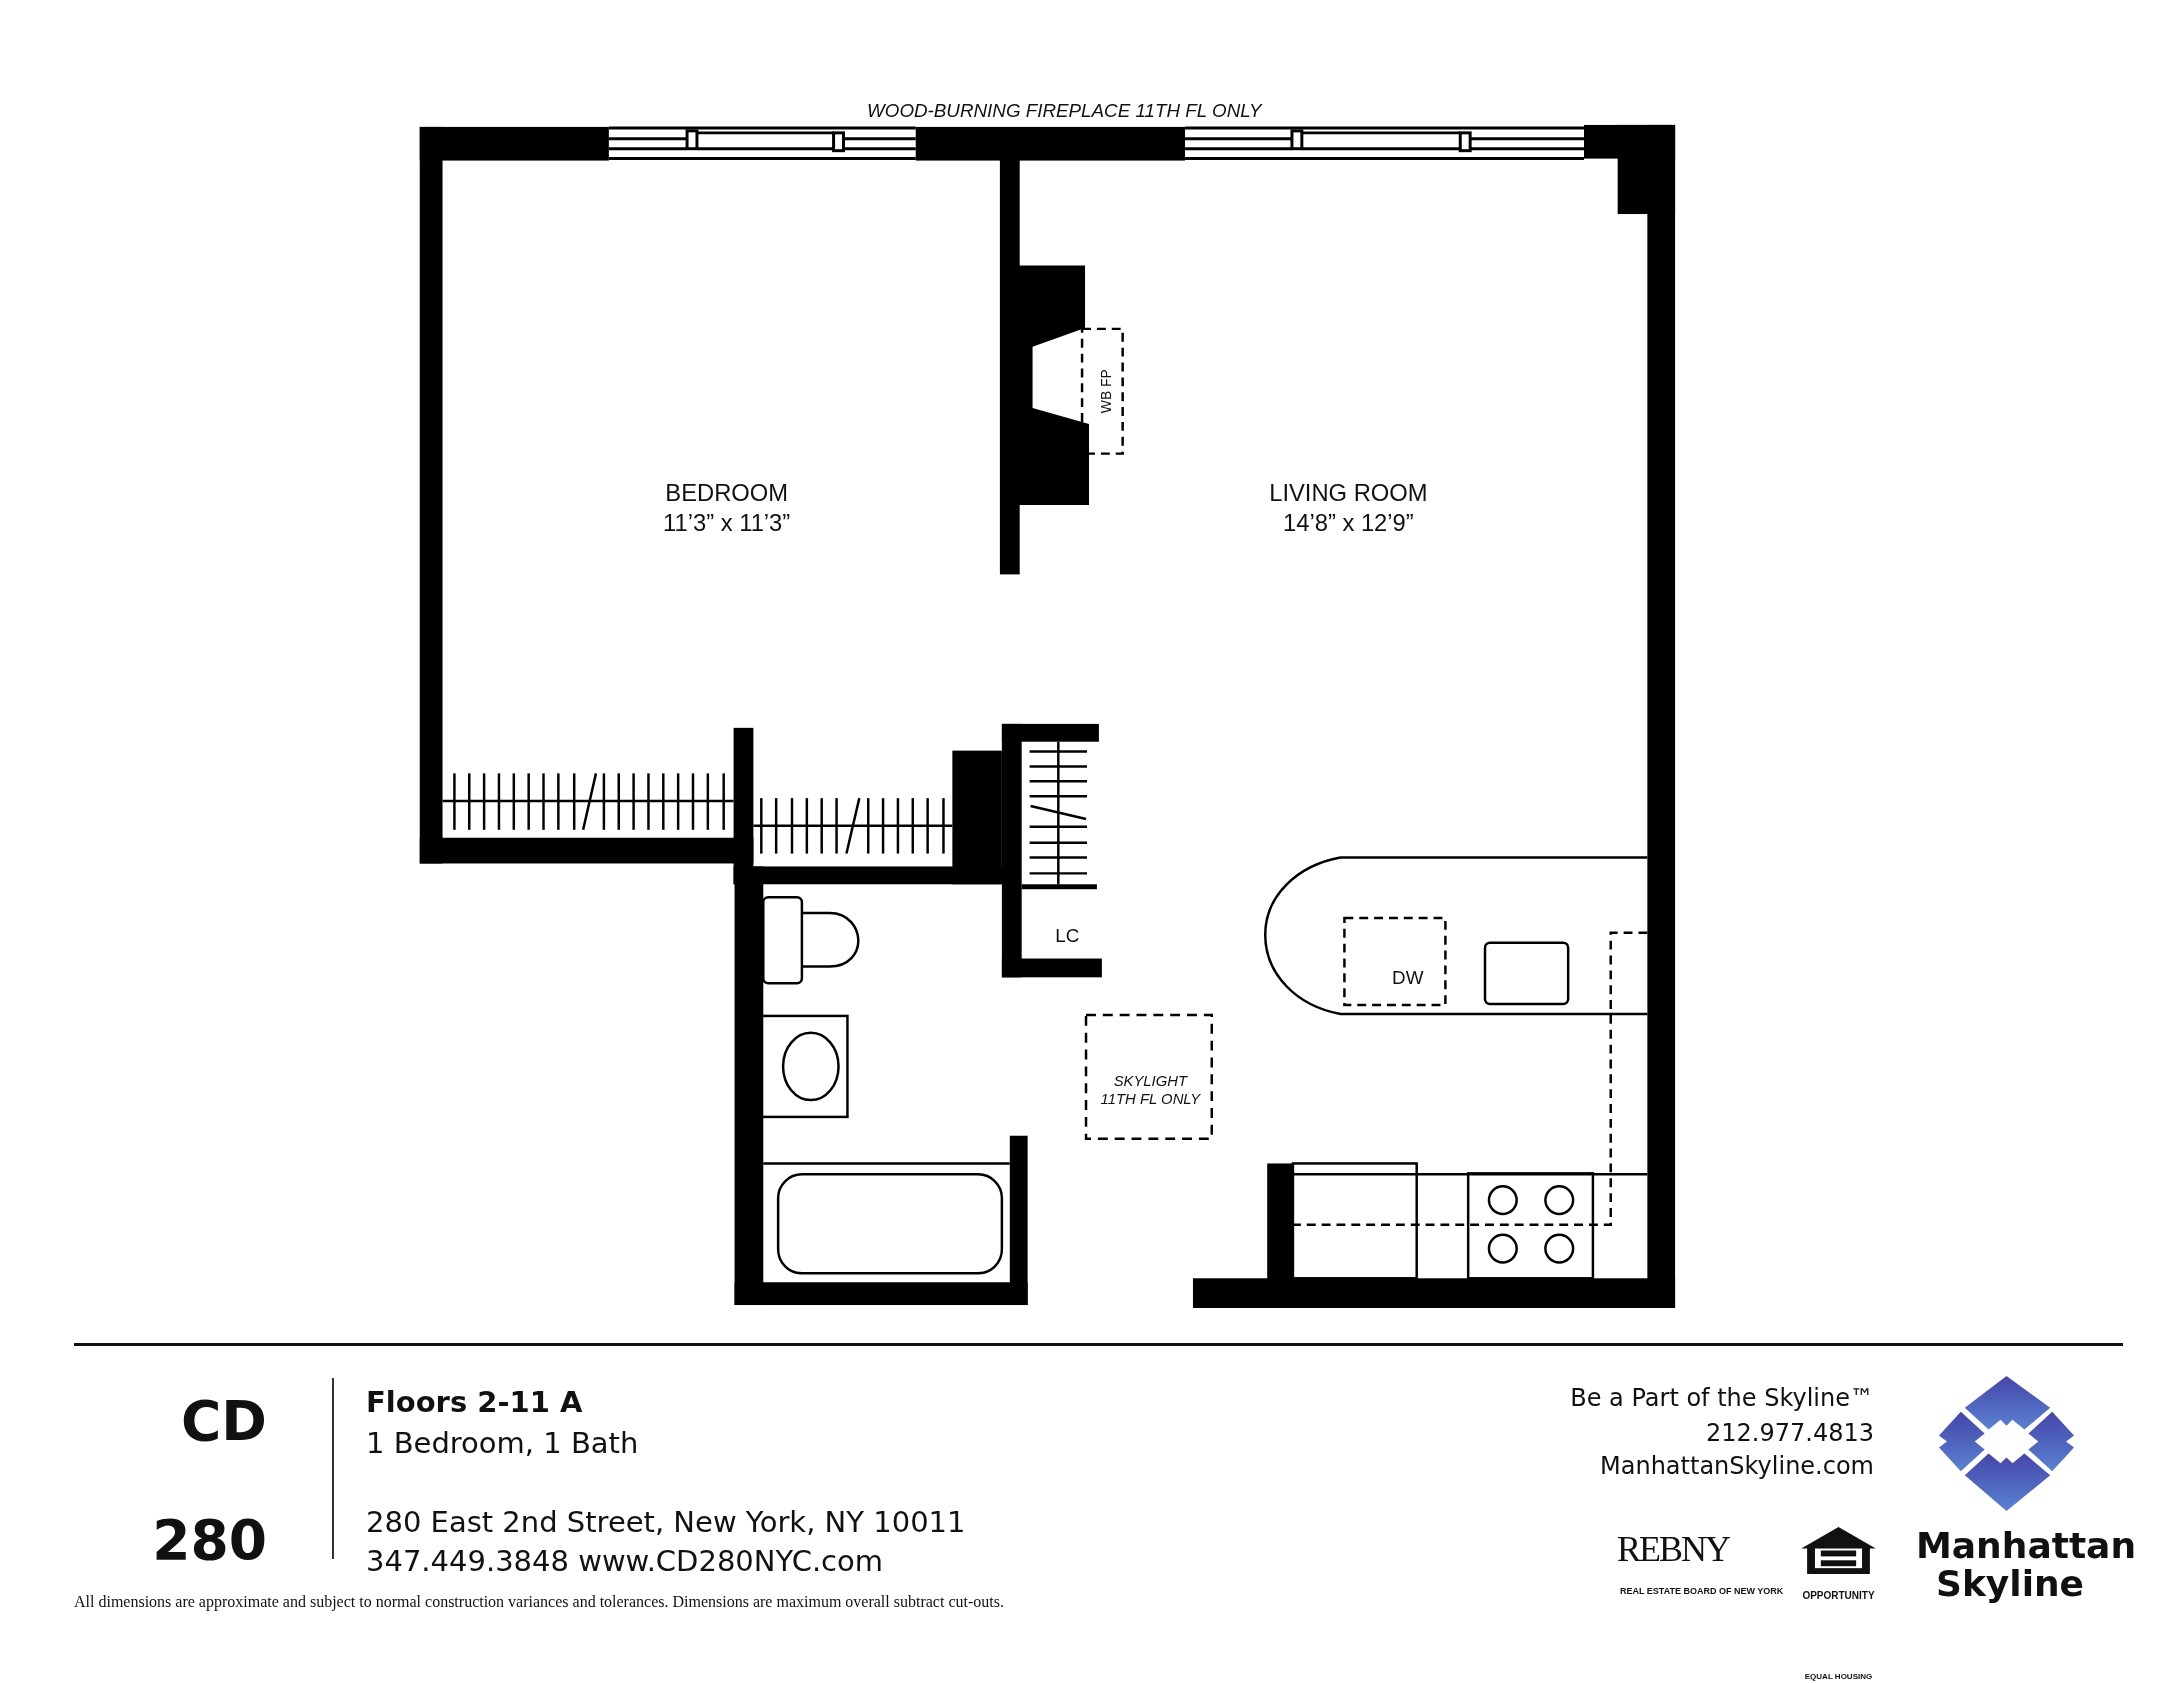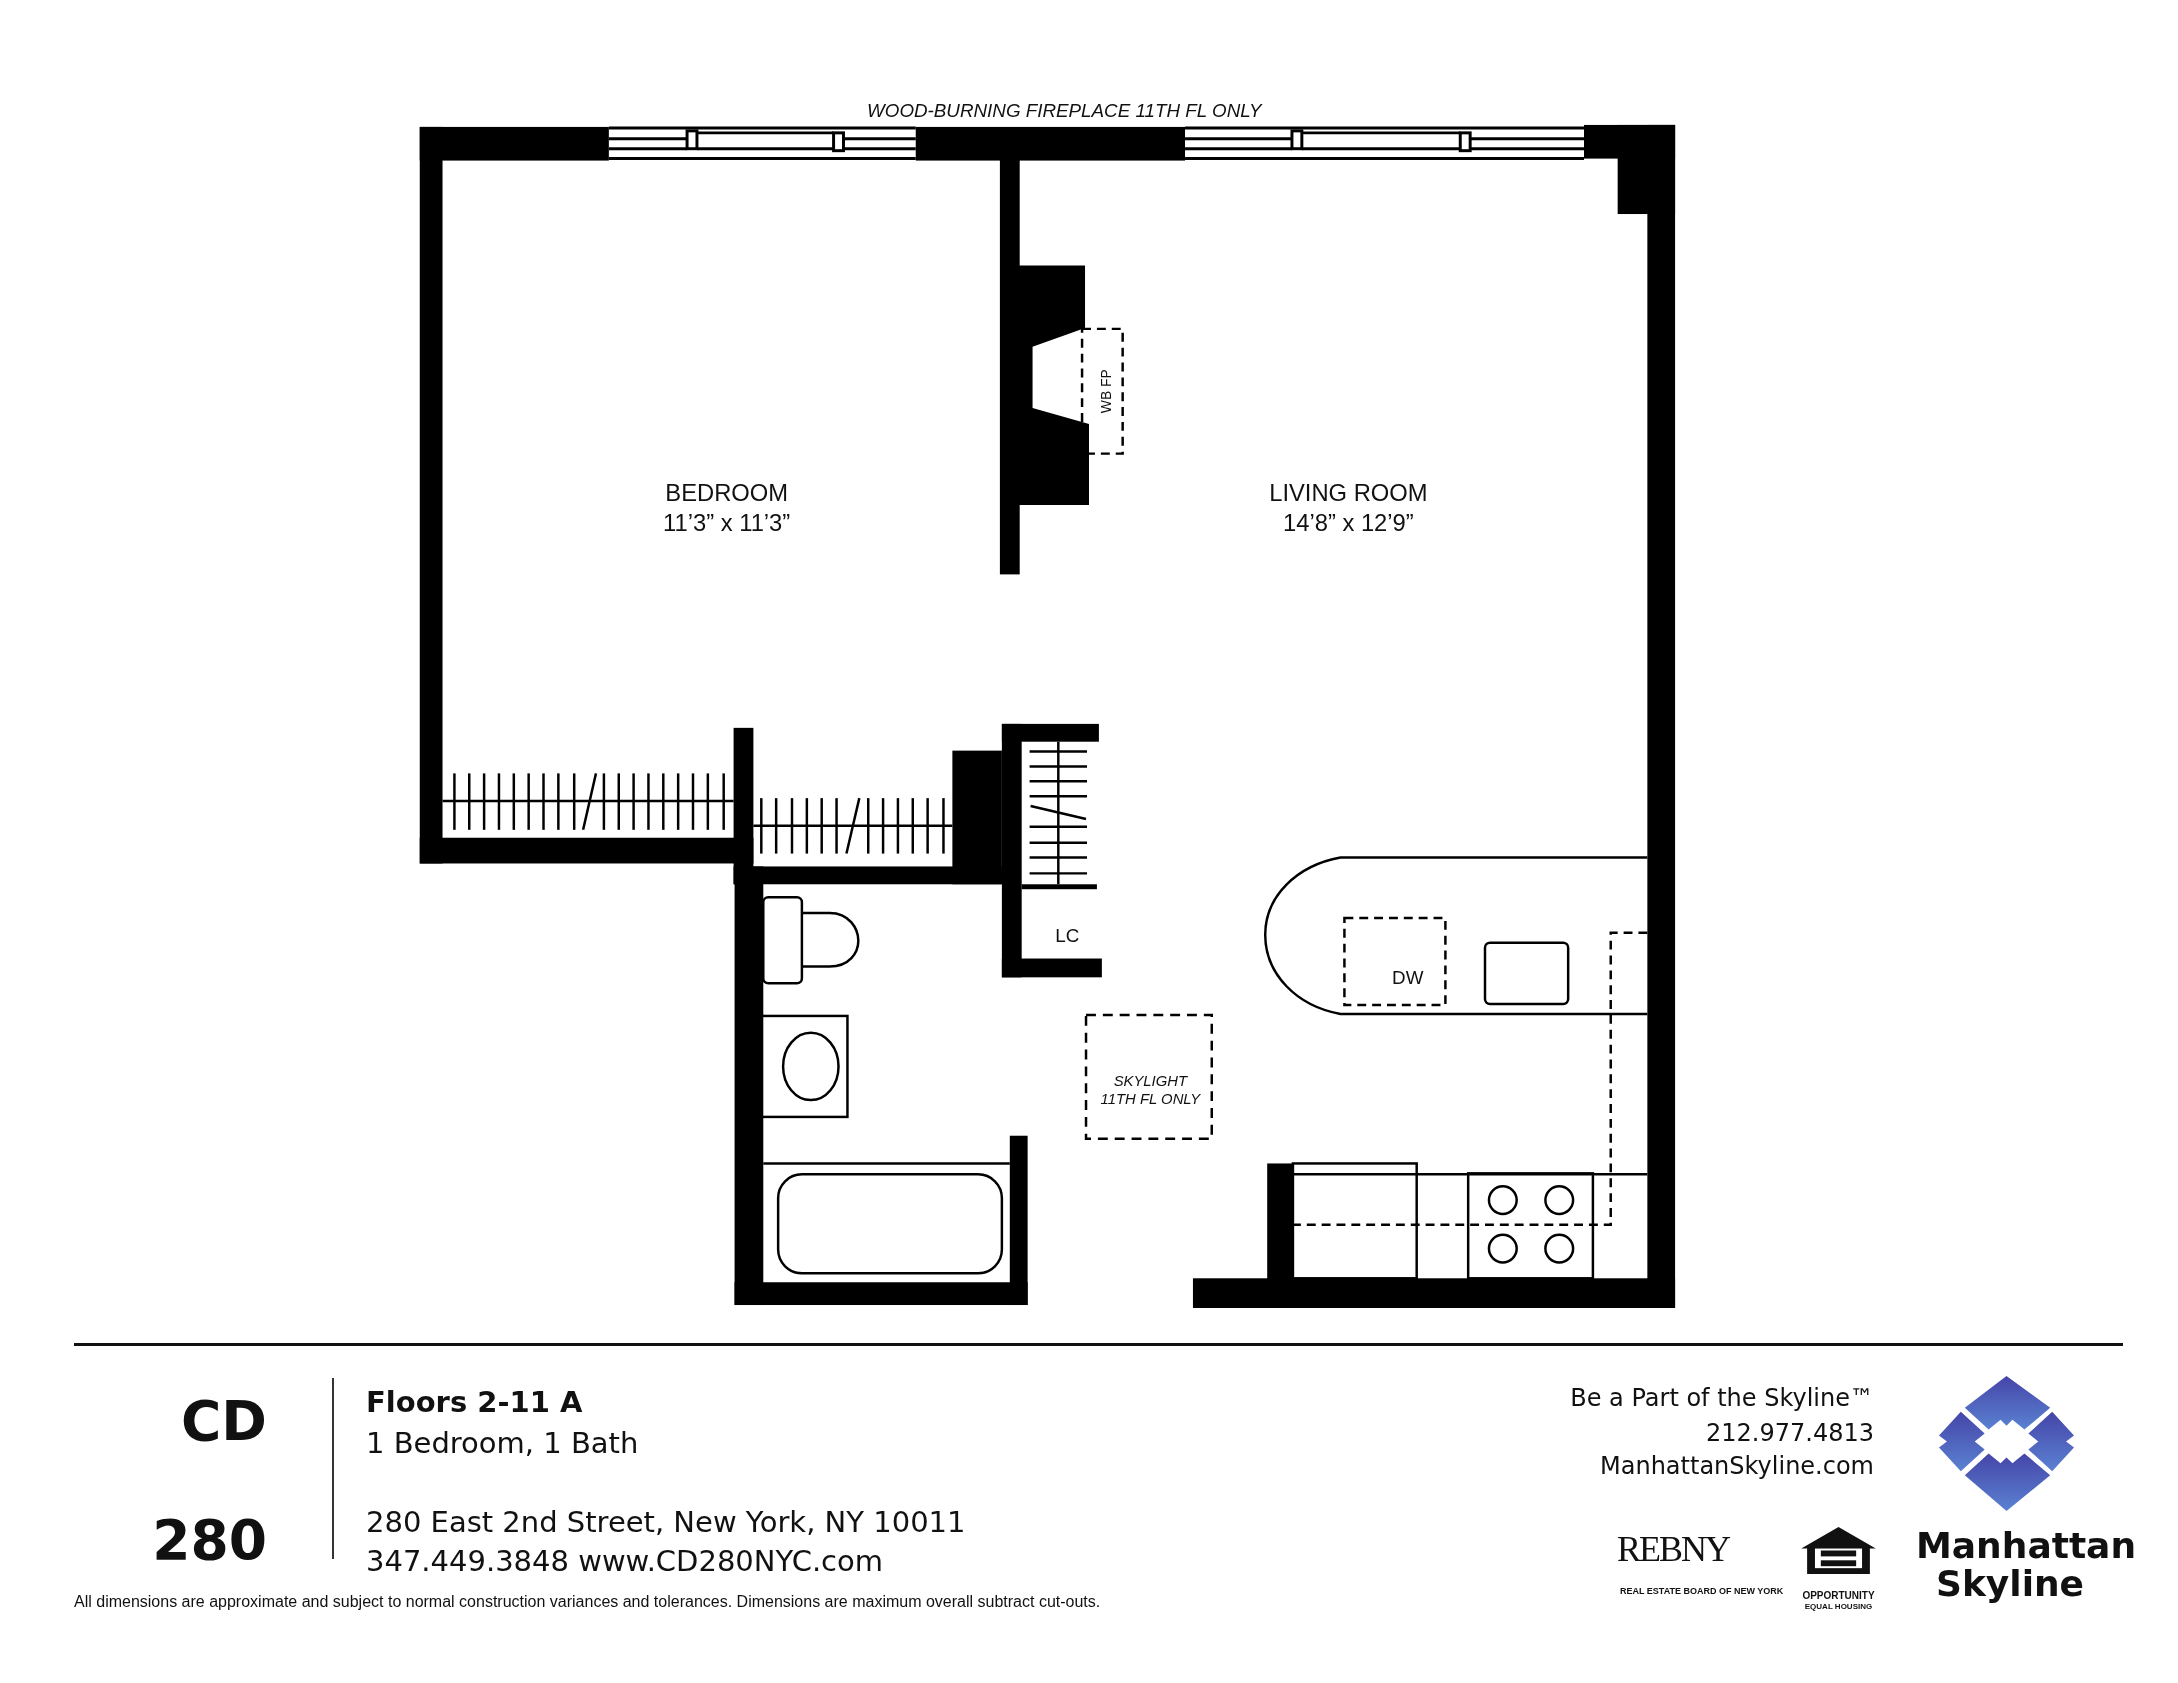--- a/index.html
+++ b/index.html
@@ -6,21 +6,21 @@
   body { width:2178px; height:1683px; position:relative; overflow:hidden; font-family:"Liberation Sans", sans-serif; color:#111; }
   .plan { position:absolute; left:0; top:0; width:2178px; height:1327px; }
   .plan text { font-family:"Liberation Sans", sans-serif; fill:#111; }
   .abs { position:absolute; }
   .rule { position:absolute; left:74px; top:1343px; width:2049px; height:3px; background:#111; }
   .vdiv { position:absolute; left:332px; top:1378px; width:2px; height:181px; background:#333; }
   .code { position:absolute; left:109px; width:158px; text-align:right; font-family:"DejaVu Sans", sans-serif; font-weight:bold; font-size:55px; line-height:1; color:#111; }
   .info { position:absolute; left:366px; font-family:"DejaVu Sans", sans-serif; font-size:29px; line-height:1; color:#111; white-space:nowrap; }
   .info.bold { font-weight:bold; }
   .tag { position:absolute; right:304px; text-align:right; font-family:"DejaVu Sans", sans-serif; font-size:24px; line-height:1; color:#111; white-space:nowrap; }
-  .disclaimer { position:absolute; left:74px; top:1593px; font-family:Liberation Sans, sans-serif; font-size:16px; color:#111; white-space:nowrap; }
+  .disclaimer { position:absolute; left:74px; top:1593px; font-family:Liberation Serif, serif; font-size:16px; color:#111; white-space:nowrap; }
   .ms-word { position:absolute; font-family:"DejaVu Sans", sans-serif; font-weight:bold; color:#111; text-align:center; line-height:1; }
   .rebny { position:absolute; left:1617px; top:1531px; font-family:"Liberation Serif", serif; font-size:36px; letter-spacing:-2px; color:#111; line-height:1; }
   .rebny-sub { position:absolute; left:1620px; top:1586px; font-family:"Liberation Sans", sans-serif; font-weight:bold; font-size:9px; color:#111; white-space:nowrap;text-align:right; }
   .eho-sub { position:absolute; left:1799px; width:79px; text-align:center; font-family:"Liberation Sans", sans-serif; font-weight:bold; font-size:8px; color:#111; line-height:1; white-space:nowrap; }
 </style>
 </head>
 <body>
 
 <svg class="plan" viewBox="0 0 2200 1340" width="2178" height="1327" xmlns="http://www.w3.org/2000/svg">
 
@@ -207,17 +207,17 @@
 
 <div class="rebny">REBNY</div>
 <div class="rebny-sub">REAL ESTATE BOARD OF NEW YORK</div>
 
 <svg class="abs" style="left:1799px; top:1525px;" width="79" height="51" viewBox="0 0 80 52">
   <polygon points="40,2 78,24 72,24 72,50 8,50 8,24 2,24" fill="#111"></polygon>
   <rect x="16" y="24" width="48" height="20" fill="#fff"></rect>
   <rect x="22" y="26" width="36" height="6" fill="#111"></rect>
   <rect x="22" y="36" width="36" height="6" fill="#111"></rect>
 </svg>
-<div class="eho-sub" style="top:1603px;">EQUAL HOUSING</div>
+<div class="eho-sub" style="top:1673px;">EQUAL HOUSING</div>
 <div class="eho-sub" style="top:1591px; font-size:10px;">OPPORTUNITY</div>
 
 <div class="disclaimer">All dimensions are approximate and subject to normal construction variances and tolerances. Dimensions are maximum overall subtract cut-outs.</div>
 
 
 </body></html>

